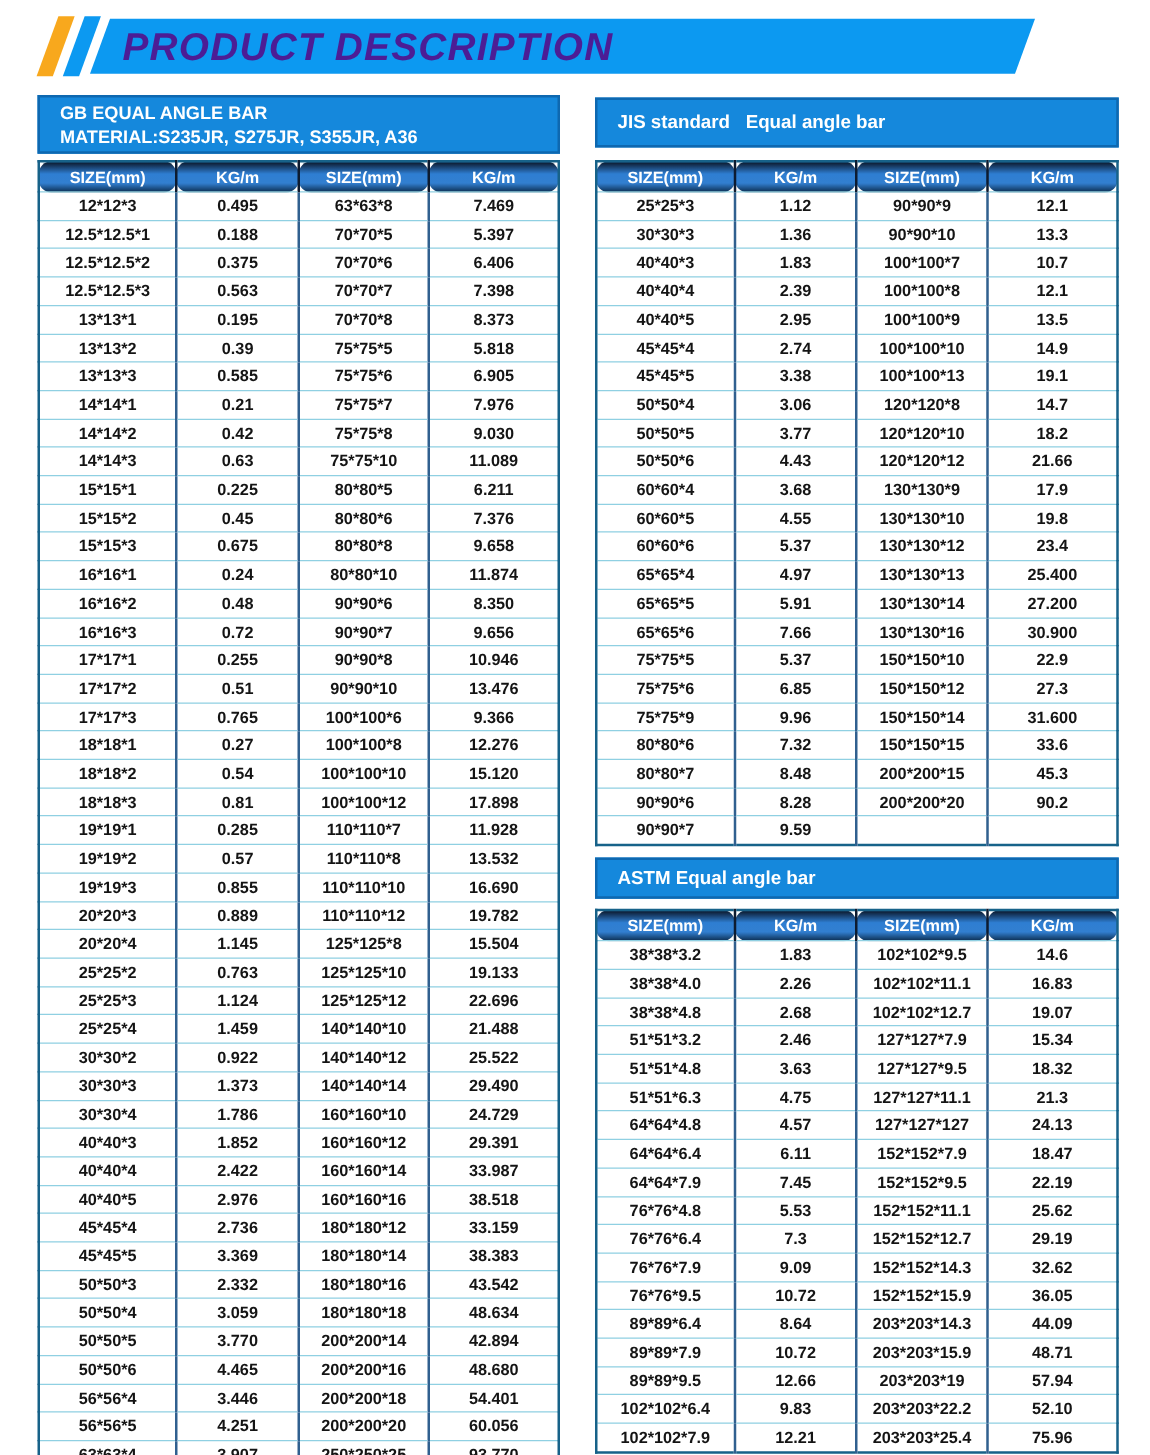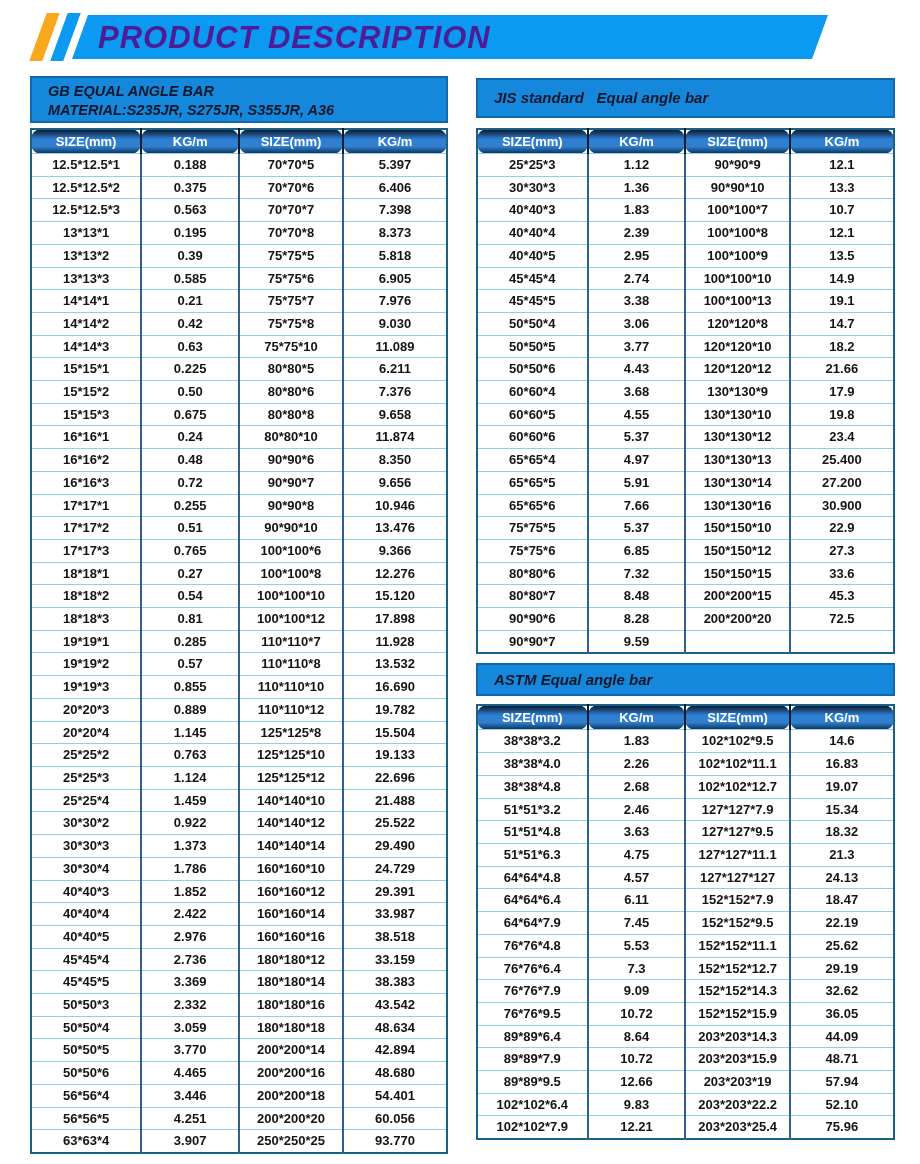--- a/index.html
+++ b/index.html
@@ -13,22 +13,22 @@
   .stripe-yellow{left:38px;background:#f8a81d;}
   .stripe-blue{left:59px;background:#0c99f1;}
   .banner-main{position:absolute;left:80px;top:7px;width:740px;height:44px;
     background:#0c99f1;transform:skewX(-20deg);}
   .banner-text{position:absolute;left:98px;top:12px;color:#4c1d95;
     font-style:italic;font-weight:bold;font-size:31px;letter-spacing:1px;white-space:pre;}
   
   .col-left{position:absolute;left:30px;top:76px;width:418px;}
   .col-right{position:absolute;left:476px;top:78px;width:419px;}
   
-  .title-bar{background:#1588dc;border:2px solid #0e68b0;color:#0f172a;
-    font-weight:bold;box-sizing:border-box;font-style:italic;}
+  .title-bar{background:#1588dc;border:2px solid #0e68b0;color:#ffffff;
+    font-weight:bold;box-sizing:border-box;}
   .gb-bar{height:47px;padding:4px 6px 0 16px;font-size:14.5px;line-height:19px;}
   .jis-bar{height:40px;line-height:36px;padding-left:16px;font-size:15px;white-space:pre;}
   .astm-bar{height:33px;line-height:29px;padding-left:16px;font-size:15px;margin-top:9px;}
   
   table.spec{width:100%;border-collapse:collapse;table-layout:fixed;
     border:2px solid #176289;background:#ffffff;}
   .gb-table{margin-top:5px;}
   .jis-table{margin-top:10px;}
   .astm-table{margin-top:8px;}
   table.spec th{
@@ -67,20 +67,26 @@
     <thead>
       <tr>
           <th>SIZE(mm)</th>
           <th>KG/m</th>
           <th>SIZE(mm)</th>
           <th>KG/m</th>
         </tr>
     </thead>
     <tbody>
         <tr>
+          <td>12*12*3</td>
+          <td>0.495</td>
+          <td>63*63*8</td>
+          <td>7.469</td>
+        </tr>
+        <tr>
           <td>12.5*12.5*1</td>
           <td>0.188</td>
           <td>70*70*5</td>
           <td>5.397</td>
         </tr>
         <tr>
           <td>12.5*12.5*2</td>
           <td>0.375</td>
           <td>70*70*6</td>
           <td>6.406</td>
@@ -128,21 +134,21 @@
           <td>11.089</td>
         </tr>
         <tr>
           <td>15*15*1</td>
           <td>0.225</td>
           <td>80*80*5</td>
           <td>6.211</td>
         </tr>
         <tr>
           <td>15*15*2</td>
-          <td>0.50</td>
+          <td>0.45</td>
           <td>80*80*6</td>
           <td>7.376</td>
         </tr>
         <tr>
           <td>15*15*3</td>
           <td>0.675</td>
           <td>80*80*8</td>
           <td>9.658</td>
         </tr>
         <tr>
@@ -462,36 +468,42 @@
           <td>150*150*10</td>
           <td>22.9</td>
         </tr>
         <tr>
           <td>75*75*6</td>
           <td>6.85</td>
           <td>150*150*12</td>
           <td>27.3</td>
         </tr>
         <tr>
+          <td>75*75*9</td>
+          <td>9.96</td>
+          <td>150*150*14</td>
+          <td>31.600</td>
+        </tr>
+        <tr>
           <td>80*80*6</td>
           <td>7.32</td>
           <td>150*150*15</td>
           <td>33.6</td>
         </tr>
         <tr>
           <td>80*80*7</td>
           <td>8.48</td>
           <td>200*200*15</td>
           <td>45.3</td>
         </tr>
         <tr>
           <td>90*90*6</td>
           <td>8.28</td>
           <td>200*200*20</td>
-          <td>72.5</td>
+          <td>90.2</td>
         </tr>
         <tr>
           <td>90*90*7</td>
           <td>9.59</td>
           <td></td>
           <td></td>
         </tr>
       </tbody>
   </table>
 

